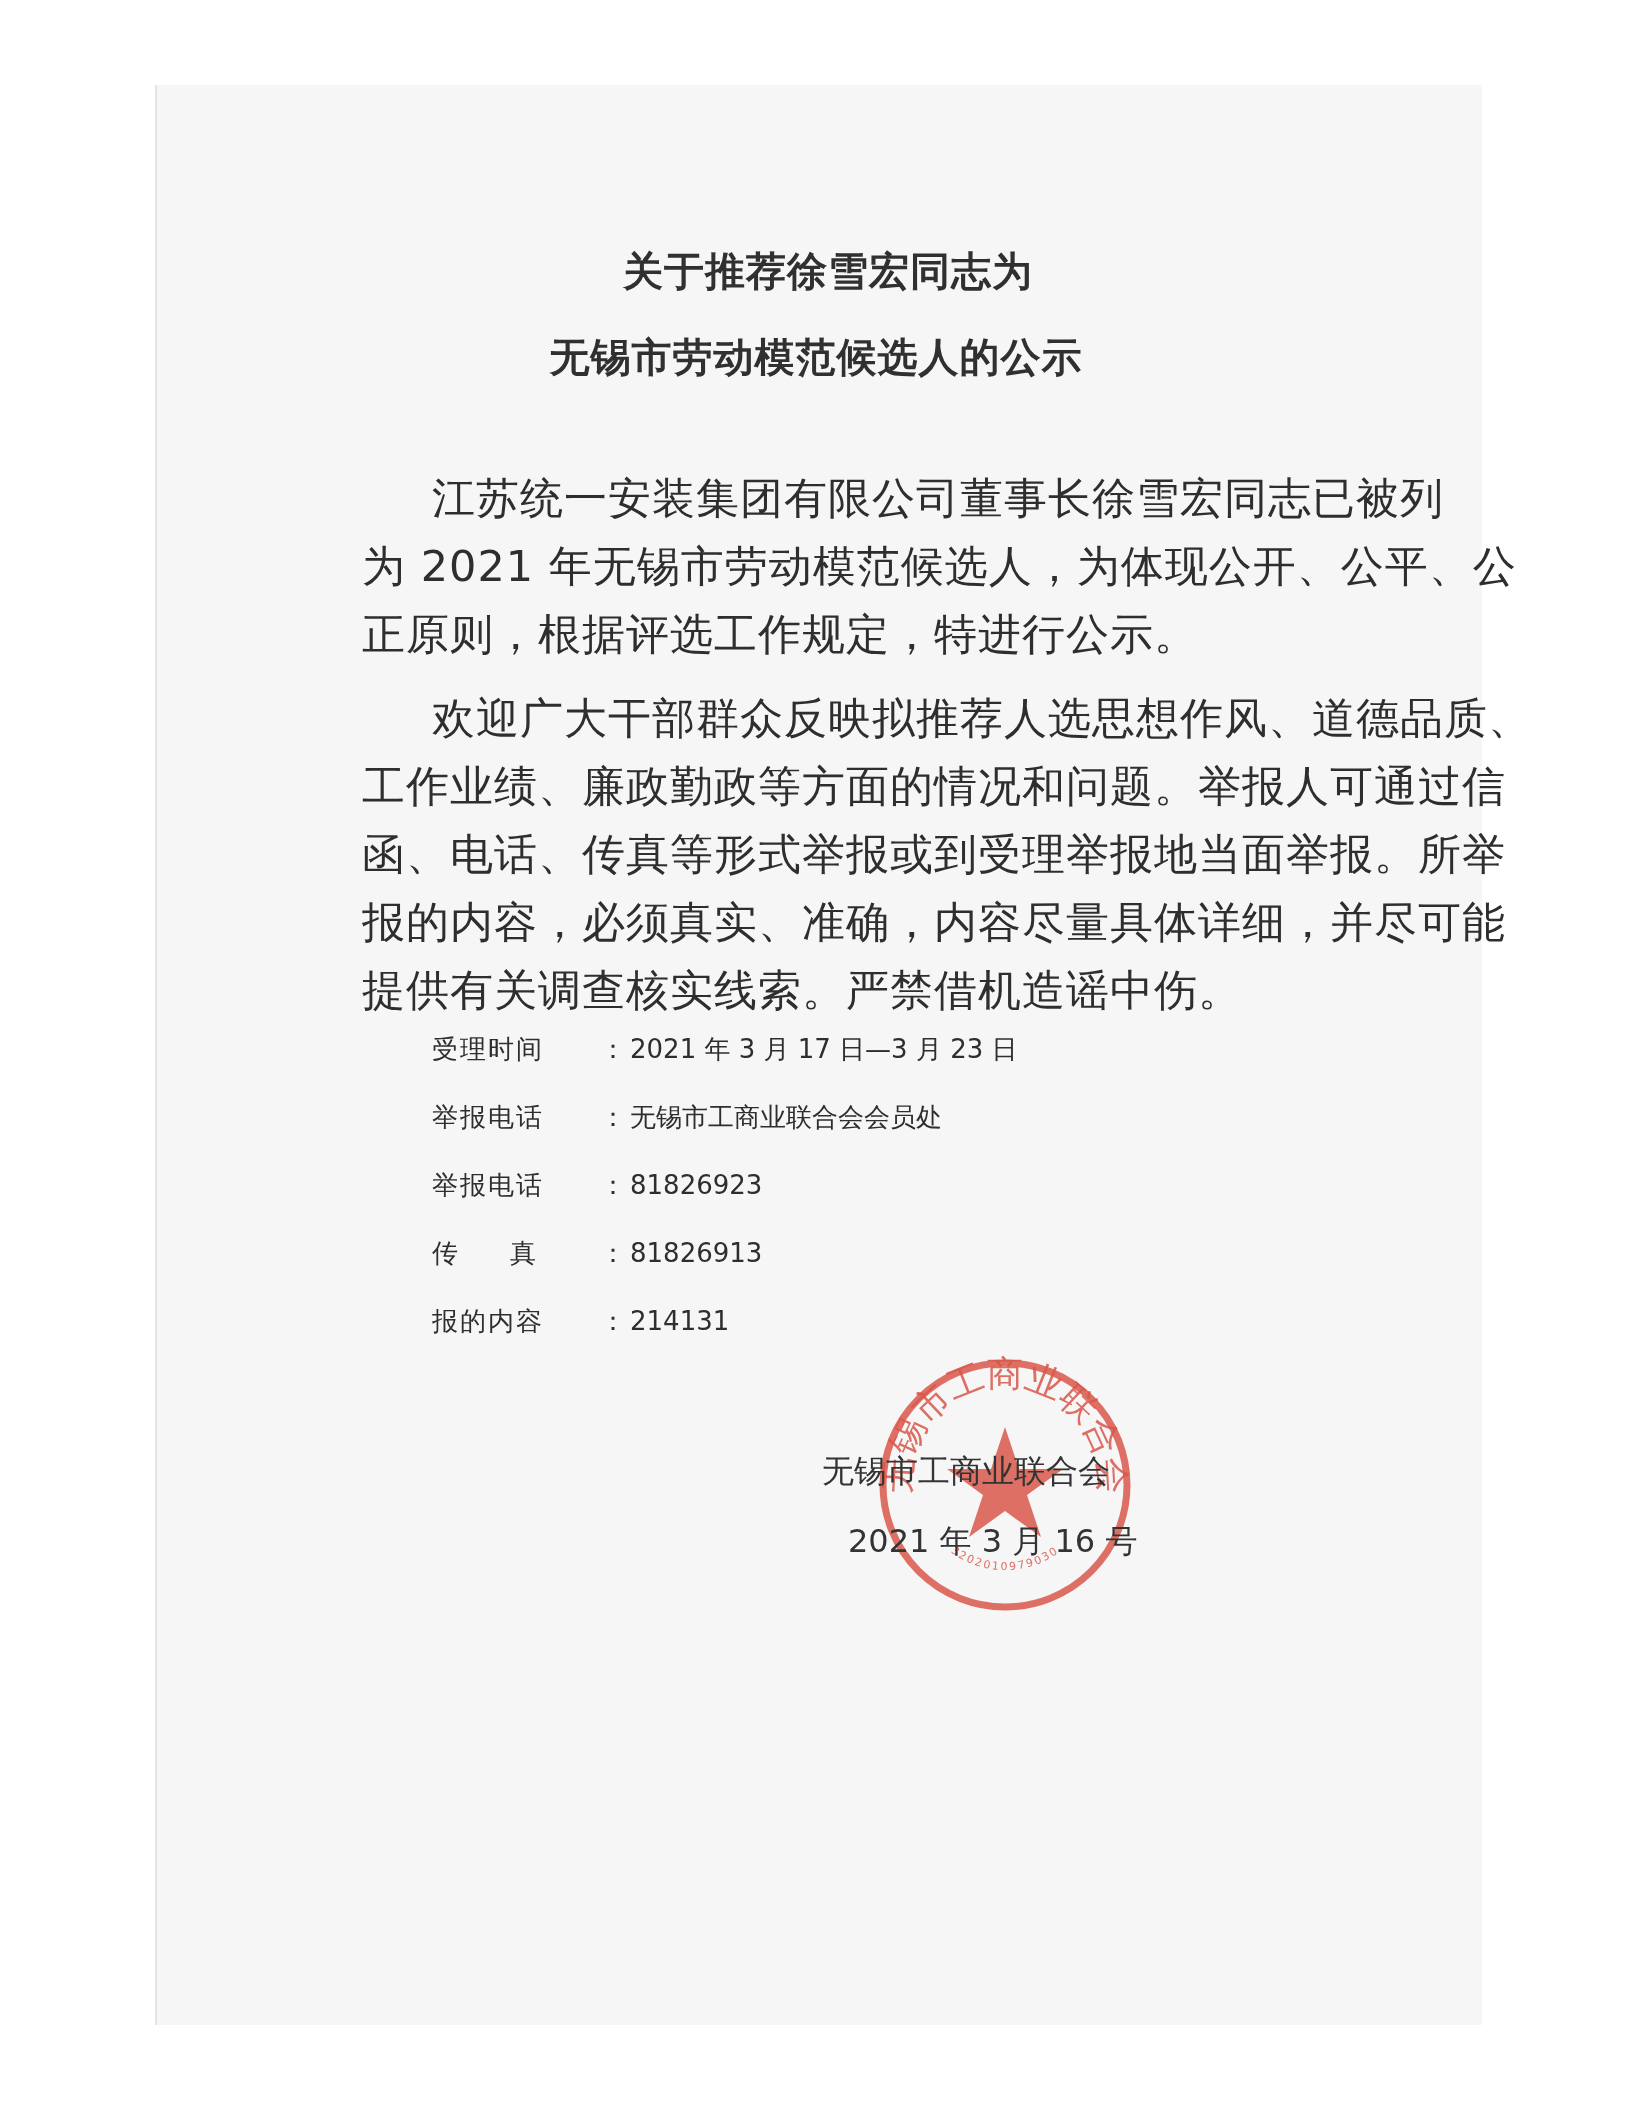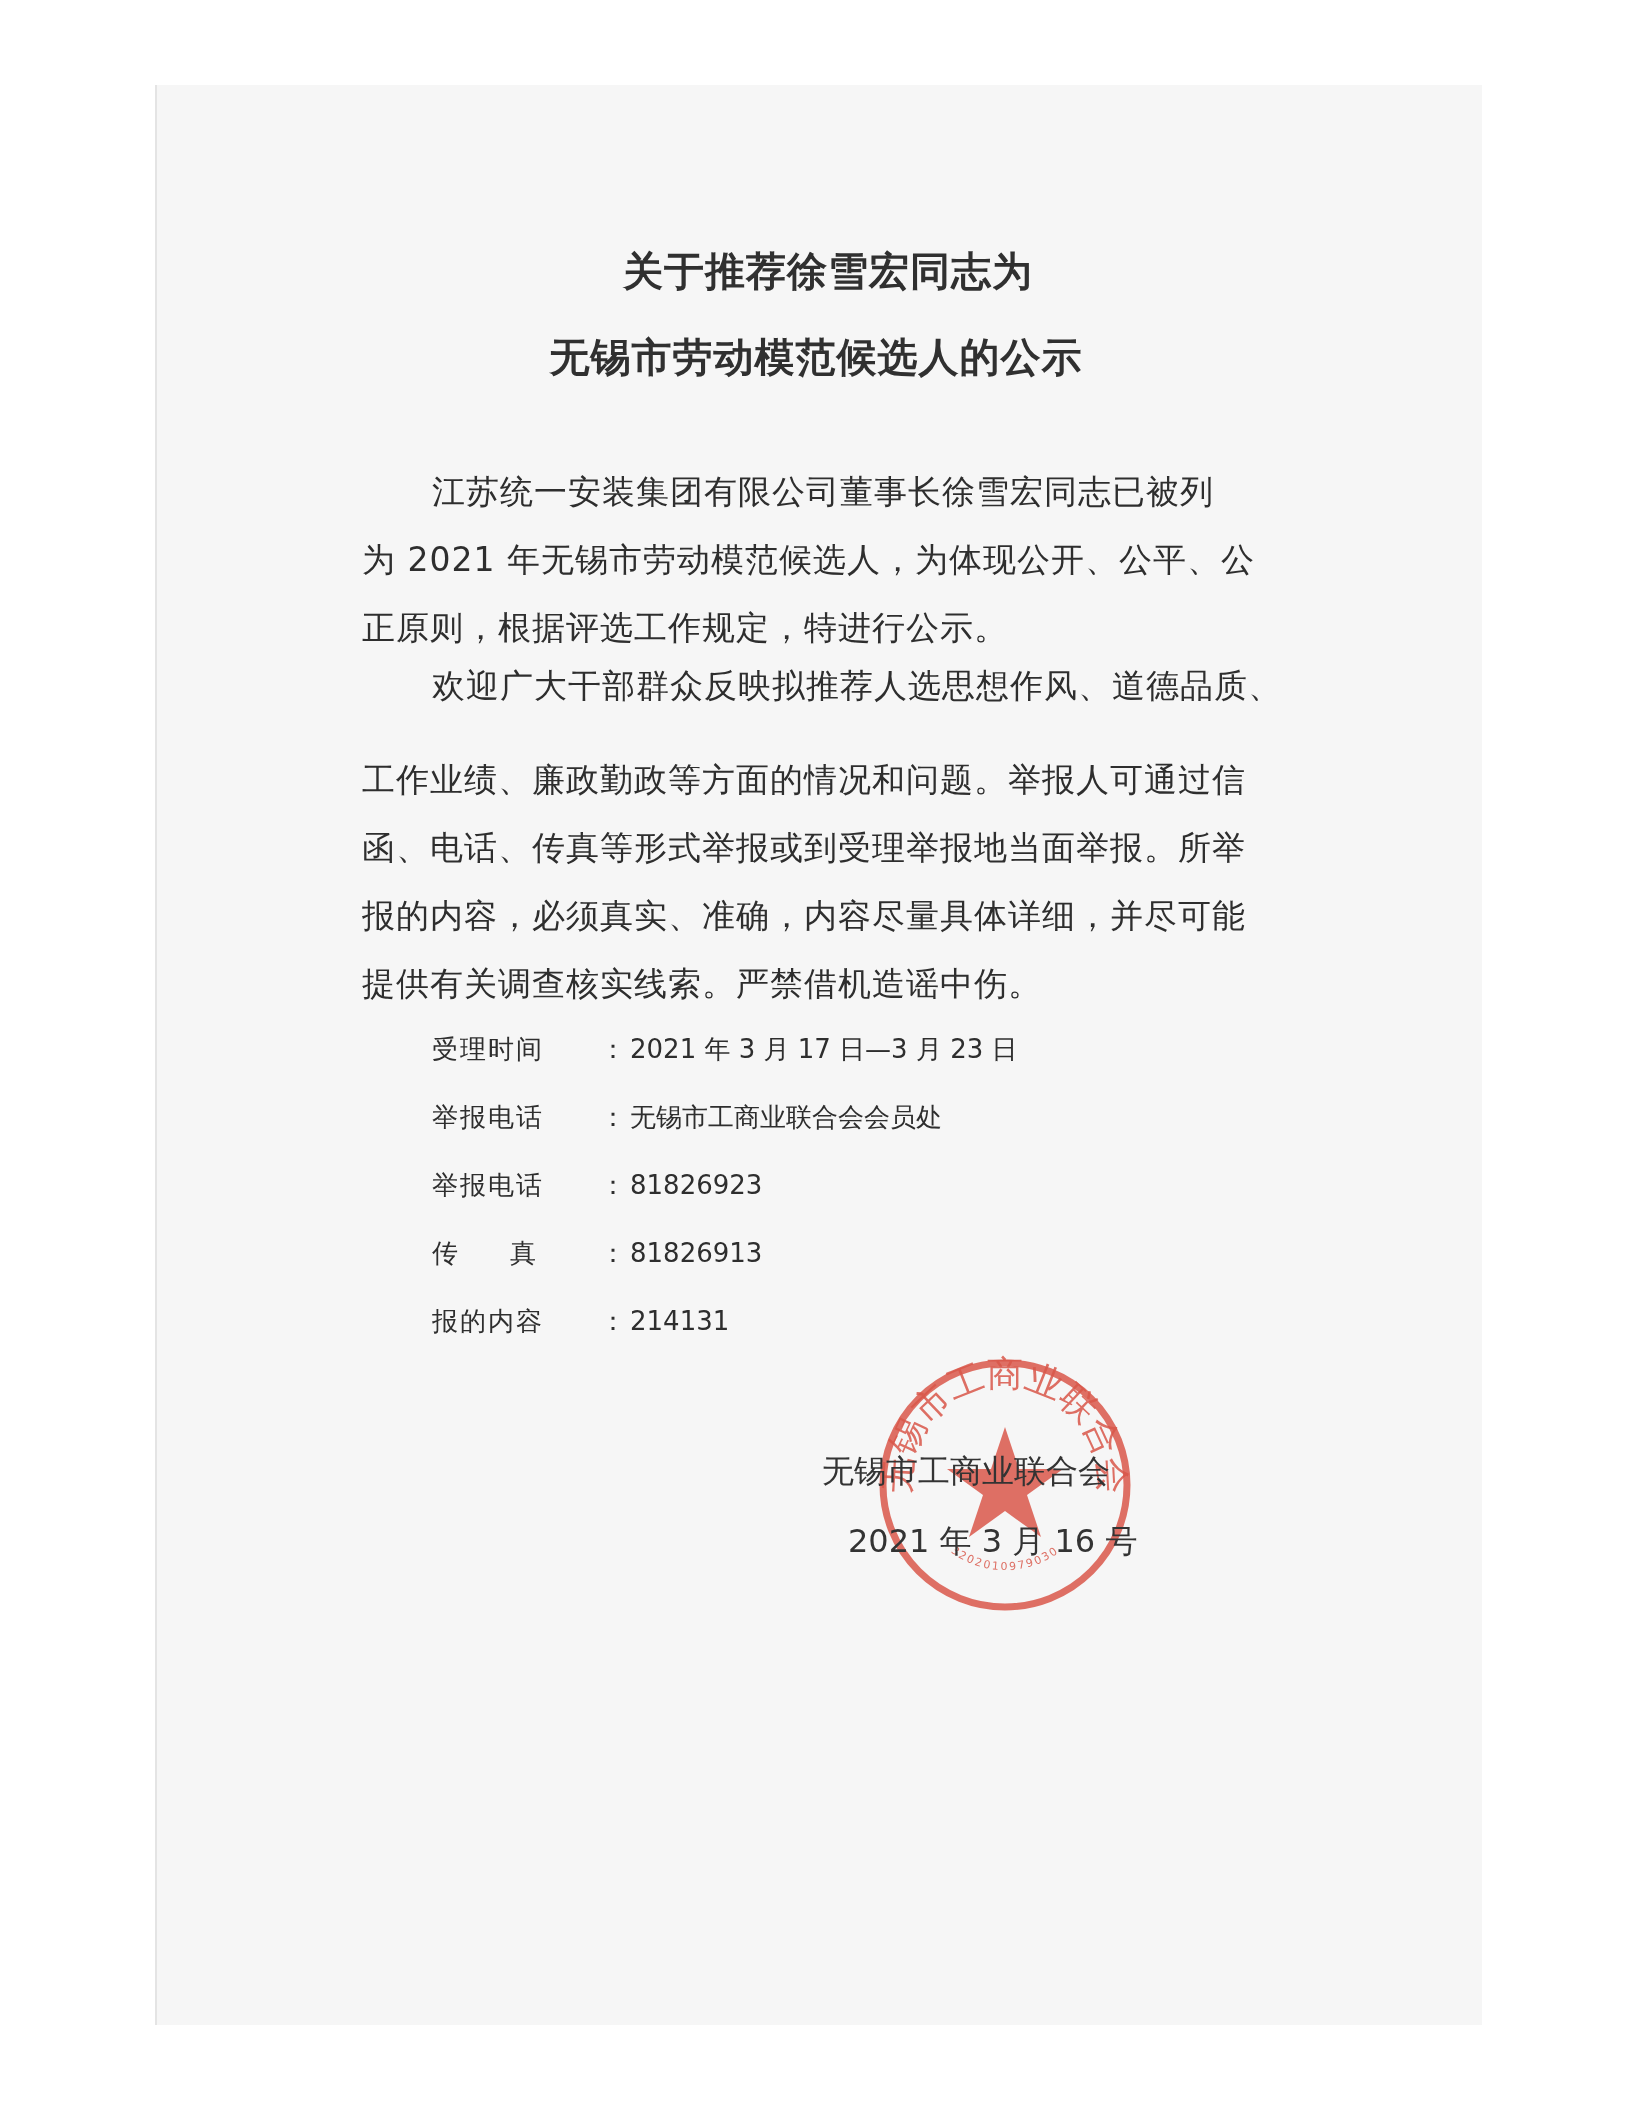--- a/index.html
+++ b/index.html
@@ -12,21 +12,21 @@
     background: #f6f6f6;
     border-left: 2px solid #e4e4e4;
   }
   .title {
     position: absolute; left: 0; width: 1632px; text-align: center;
     font-size: 40px; font-weight: bold; color: #303030; letter-spacing: 1px;
   }
   .t1 { top: 244px; padding-left: 12px; }
   .t2 { top: 330px; }
   .line {
-    position: absolute; left: 362px; font-size: 33px; color: #2e2e2e;
+    position: absolute; left: 362px; font-size: 43px; color: #2e2e2e;
     white-space: nowrap; letter-spacing: 1px;
   }
   .indent { left: 432px; }
   .field { position: absolute; left: 432px; font-size: 26px; white-space: nowrap; color: #2e2e2e; }
   .field .lbl { display: inline-block; width: 168px; letter-spacing: 2px; }
   .field .lbl.spread { letter-spacing: 0; }
   .field .colon { display: inline-block; width: 30px; }
   .seal {
     position: absolute; left: 875px; top: 1355px; width: 260px; height: 260px;
   }
@@ -42,21 +42,21 @@
 <div class="title t1">关于推荐徐雪宏同志为</div>
 <div class="title t2">无锡市劳动模范候选人的公示</div>
 
 <div>
   <div class="line indent" style="top:470px">江苏统一安装集团有限公司董事长徐雪宏同志已被列</div>
   <div class="line" style="top:538px">为 2021 年无锡市劳动模范候选人，为体现公开、公平、公</div>
   <div class="line" style="top:606px">正原则，根据评选工作规定，特进行公示。</div>
 </div>
 
 <div>
-  <div class="line indent" style="top:664px">欢迎广大干部群众反映拟推荐人选思想作风、道德品质、</div>
+  <div class="line indent" style="top:690px">欢迎广大干部群众反映拟推荐人选思想作风、道德品质、</div>
   <div class="line" style="top:758px">工作业绩、廉政勤政等方面的情况和问题。举报人可通过信</div>
   <div class="line" style="top:826px">函、电话、传真等形式举报或到受理举报地当面举报。所举</div>
   <div class="line" style="top:894px">报的内容，必须真实、准确，内容尽量具体详细，并尽可能</div>
   <div class="line" style="top:962px">提供有关调查核实线索。严禁借机造谣中伤。</div>
 </div>
 
 <div>
   <div class="field" style="top:1032px">
     <span class="lbl">受理时间</span><span class="colon">：</span><span>2021 年 3 月 17 日—3 月 23 日</span>
   </div>

